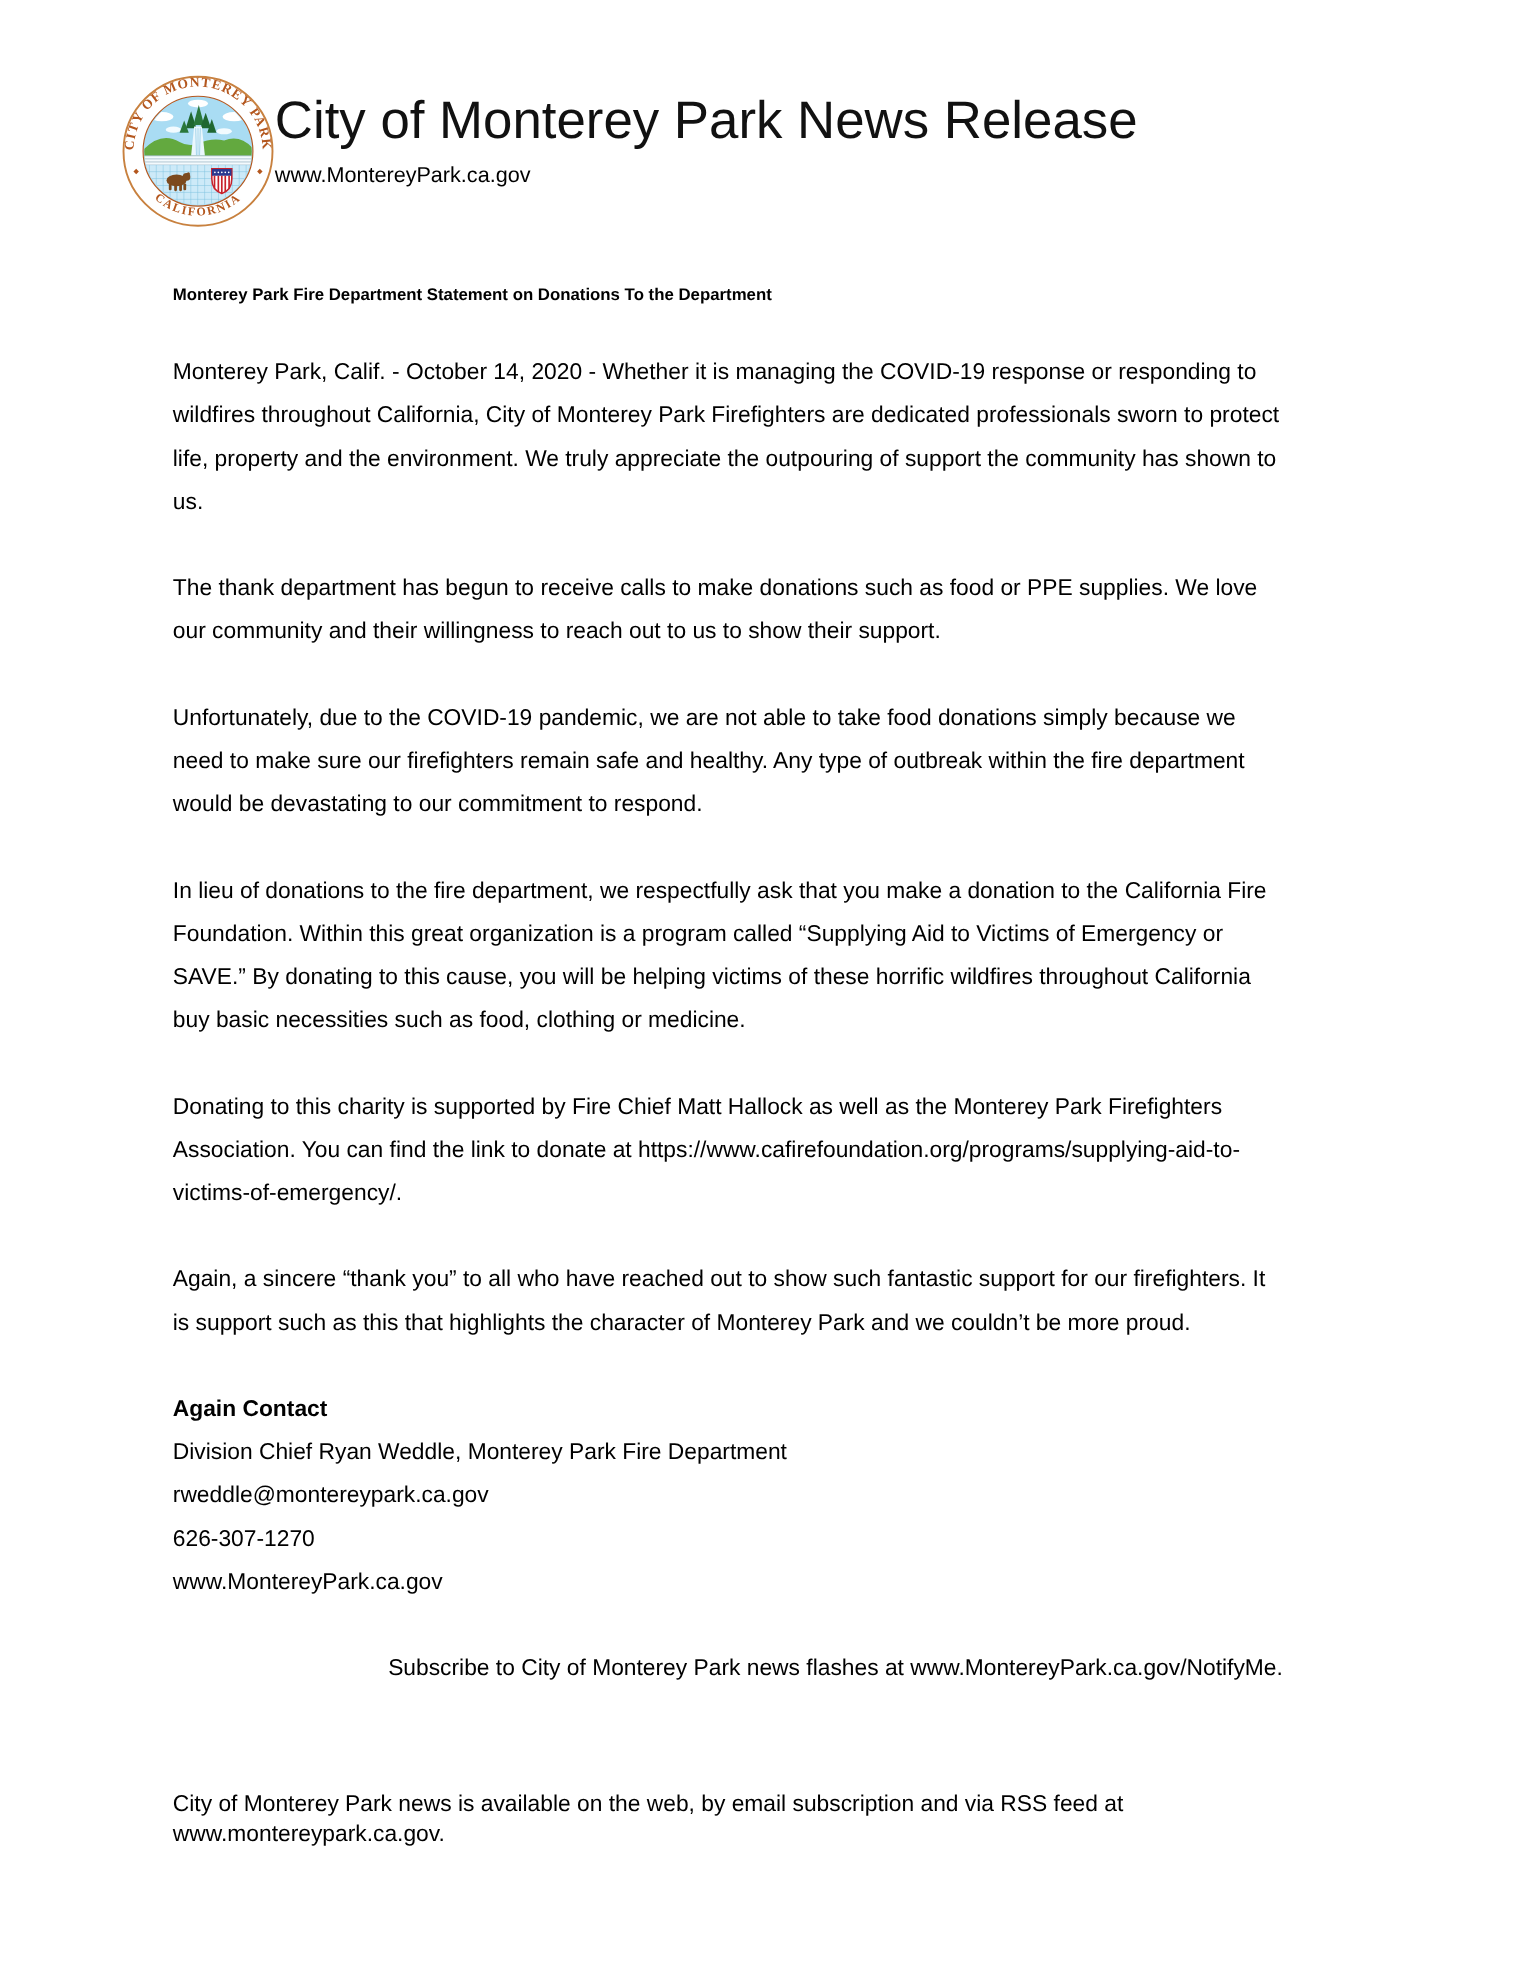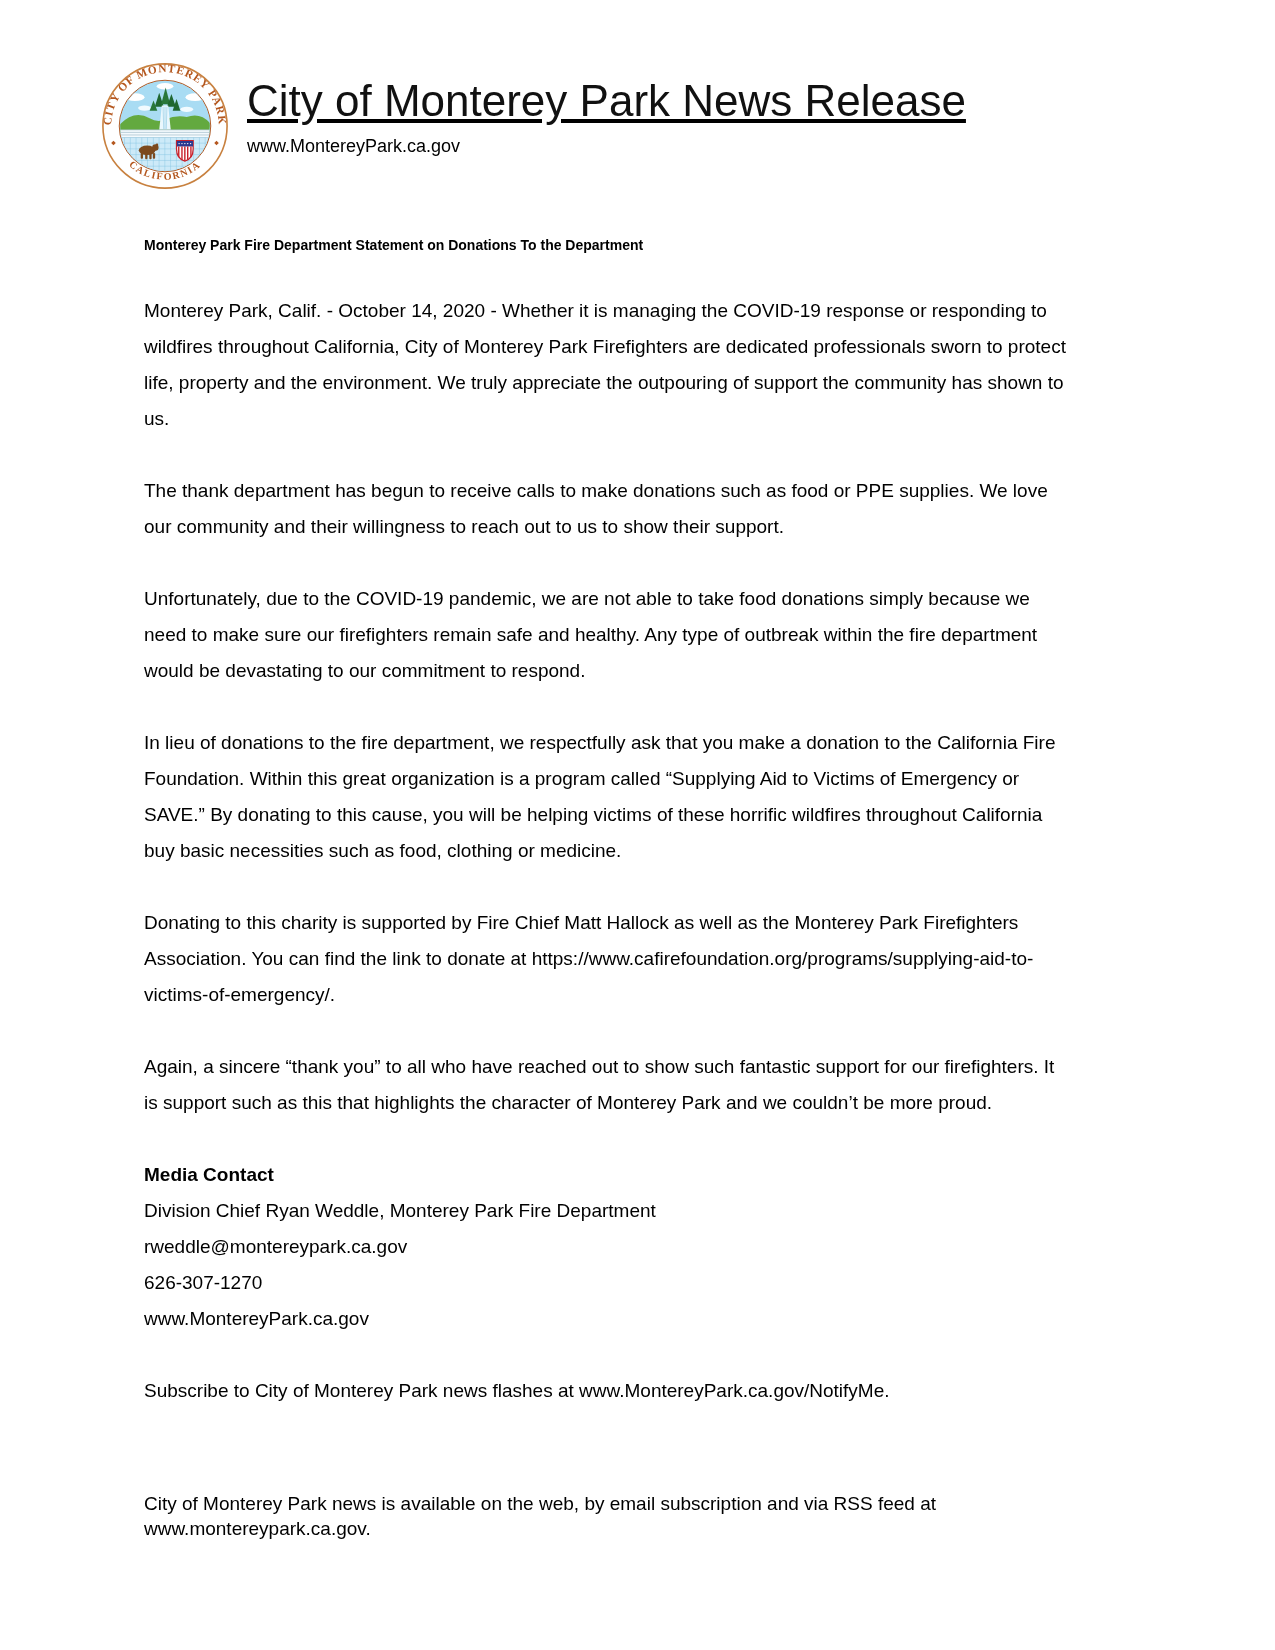--- a/index.html
+++ b/index.html
@@ -9,34 +9,34 @@
     background: #ffffff; color: #000000;
     font-family: "Liberation Sans", "DejaVu Sans", sans-serif;
     font-size: 19px;
   }
   .page { padding: 58px 0 0 144px; width: 1275px; }
   a.link { color: #000000; text-decoration: none; cursor: pointer; }
 
   
   .header { display: flex; align-items: flex-start; margin-left: -43px; }
   .logo { width: 128px; height: 128px; margin-top: 4px; flex: 0 0 auto; }
-  .header-text { margin-left: 18px; padding-top: 20px; text-decoration: underline; }
+  .header-text { padding-top: 20px; }
   .title { font-size: 44px; line-height: 46px; white-space: nowrap; color: #111111; }
   .header-url { display: inline-block; font-size: 18px; margin-top: 12px; }
 
   
   .headline { font-size: 14px; font-weight: bold; margin: 43px 0 0 0; line-height: 24px; width: 925px; }
   #article-body { margin-top: 21px; }
   .para { margin: 36px 0 0 0; line-height: 36px; width: 925px; }
 
   
   .contact { margin-top: 36px; line-height: 36px; width: 925px; }
   .bold { font-weight: bold; }
 
-  .subscribe { margin: 36px 0 0 0; line-height: 36px; width: 925px; }
+  .subscribe { margin: 36px 0 0 0; line-height: 36px; width: 925px; text-align: right; }
   .footer { margin: 82px 0 0 0; line-height: 25px; width: 925px; }
 </style>
 </head>
 <body>
 
 <div class="page">
 
   <header class="header">
     <svg class="logo" viewBox="0 0 200 200">
       <defs>
@@ -118,21 +118,21 @@
   <div id="article-body">
       <p class="para"><span>Monterey Park, Calif. - October 14, 2020 - Whether it is managing the COVID-19 response or responding to wildfires throughout California, </span><a href="#" class="link">City of Monterey Park Firefighters</a><span> are dedicated professionals sworn to protect life, property and the environment. We truly appreciate the outpouring of support the community has shown to us.</span></p>
       <p class="para"><span>The thank department has begun to receive calls to make donations such as food or PPE supplies. We love our community and their willingness to reach out to us to show their support.</span></p>
       <p class="para"><span>Unfortunately, due to the COVID-19 pandemic, we are not able to take food donations simply because we need to make sure our firefighters remain safe and healthy. Any type of outbreak within the fire department would be devastating to our commitment to respond.</span></p>
       <p class="para"><span>In lieu of donations to the fire department, we respectfully ask that you make a donation to the California Fire Foundation. Within this great organization is a program called “Supplying Aid to Victims of Emergency or SAVE.” By donating to this cause, you will be helping victims of these horrific wildfires throughout California buy basic necessities such as food, clothing or medicine.</span></p>
       <p class="para"><span>Donating to this charity is supported by Fire Chief Matt Hallock as well as the Monterey Park Firefighters Association. You can find the link to donate at </span><a href="#" class="link">https://www.cafirefoundation.org/programs/supplying-aid-to-victims-of-emergency/</a><span>.</span></p>
       <p class="para"><span>Again, a sincere “thank you” to all who have reached out to show such fantastic support for our firefighters. It is support such as this that highlights the character of Monterey Park and we couldn’t be more proud.</span></p>
     </div>
 
   <div class="contact">
-    <div class="bold">Media Contact</div>
+    <div class="bold">Again Contact</div>
     <div>Division Chief Ryan Weddle, Monterey Park Fire Department</div>
     <div>
       <a class="link" href="#">rweddle@montereypark.ca.gov</a>
     </div>
     <div>626-307-1270</div>
     <div>
       <a class="link" href="#">www.MontereyPark.ca.gov</a>
     </div>
   </div>
 

